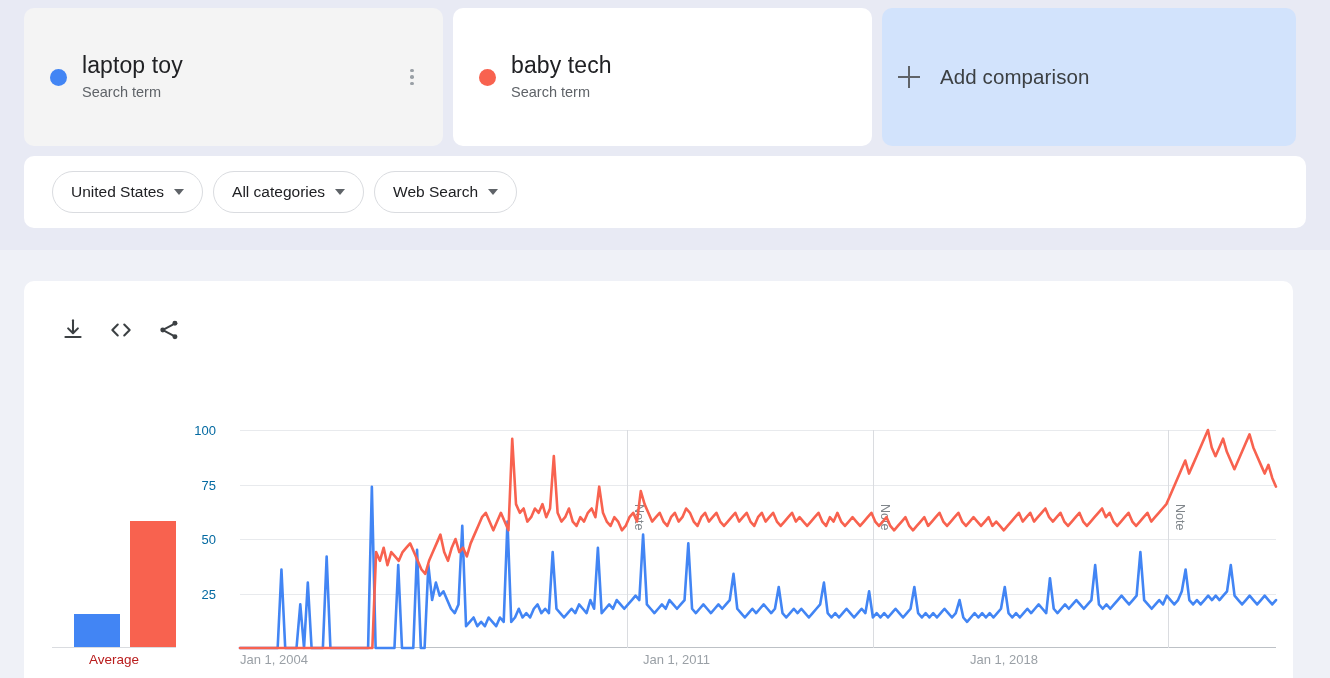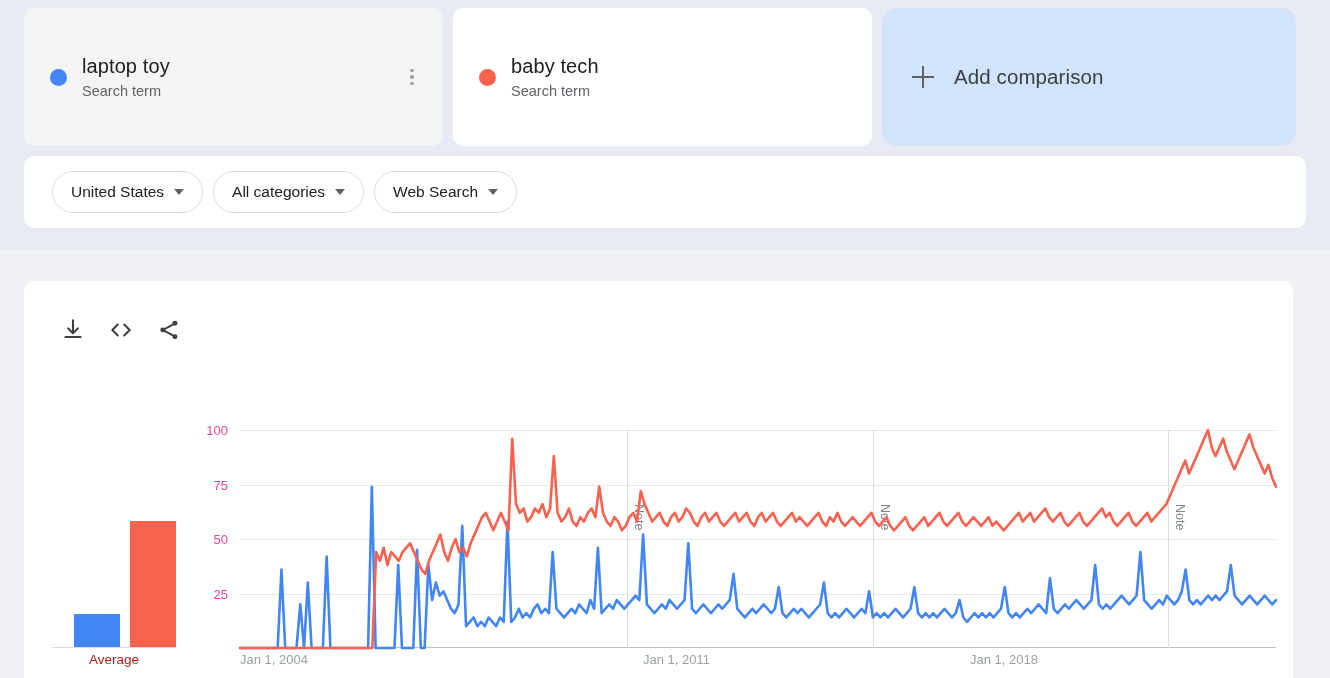--- a/index.html
+++ b/index.html
@@ -36,40 +36,40 @@
     display: flex; align-items: center;
     padding-left: 26px;
   }
   .term-card.shaded { background: #f4f4f4; }
   .term-dot {
     width: 17px; height: 17px; border-radius: 50%;
     flex: 0 0 auto; margin-right: 15px;
   }
   .term-text { display: flex; flex-direction: column; line-height: 1.1; }
   .term-title {
-    font-size: 20px; color: #202124; letter-spacing: .1px;
+    font-size: 23px; color: #202124; letter-spacing: .1px;
     margin-bottom: 7px;
   }
   .term-sub { font-size: 14.5px; color: #5f6368; }
   .kebab {
     position: absolute; right: 20px; top: 50%;
     transform: translateY(-50%);
     width: 22px; height: 22px;
     display: flex; flex-direction: column; align-items: center;
     justify-content: center; gap: 3px;
     cursor: pointer;
   }
   .kebab i { width: 3.5px; height: 3.5px; border-radius: 50%; background: #9aa0a6; display:block; }
 
   .add-card {
     width: 414px; height: 138px;
-    border-radius: 15px;
+    border-radius: 10px;
     background: #d2e3fc;
     display: flex; align-items: center;
-    padding-left: 30px;
+    padding-left: 16px;
     cursor: pointer;
   }
   .plus-icon {
     width: 22px; height: 22px; margin-right: 20px;
     position: relative; flex: 0 0 auto;
   }
   .plus-icon:before, .plus-icon:after {
     content: ""; position: absolute; background: #5f6368;
   }
   .plus-icon:before { left: 0; top: 10px; width: 22px; height: 2px; }
@@ -136,21 +136,21 @@
     text-align: center; font-size: 13.5px; color: #b91c1c;
   }
 
   
   .ts-wrap {
     position: absolute; left: 196px; top: 430px;
     width: 1080px; height: 248px;
   }
   .ts-ylabels { position: absolute; left: 0; top: 0; width: 36px; height: 218px; }
   .ts-ylabel {
-    position: absolute; right: 4px; font-size: 13px; color: #ec4899;
+    position: absolute; right: 16px; font-size: 13px; color: #0369a1;
     transform: translateY(-50%); text-align: left; white-space: nowrap;
   }
   .ts-plot {
     position: absolute; left: 44px; top: 0;
     width: 1036px; height: 218px;
   }
   .gridline {
     position: absolute; left: 0; width: 1036px; height: 1px;
     background: #e8eaed;
   }

